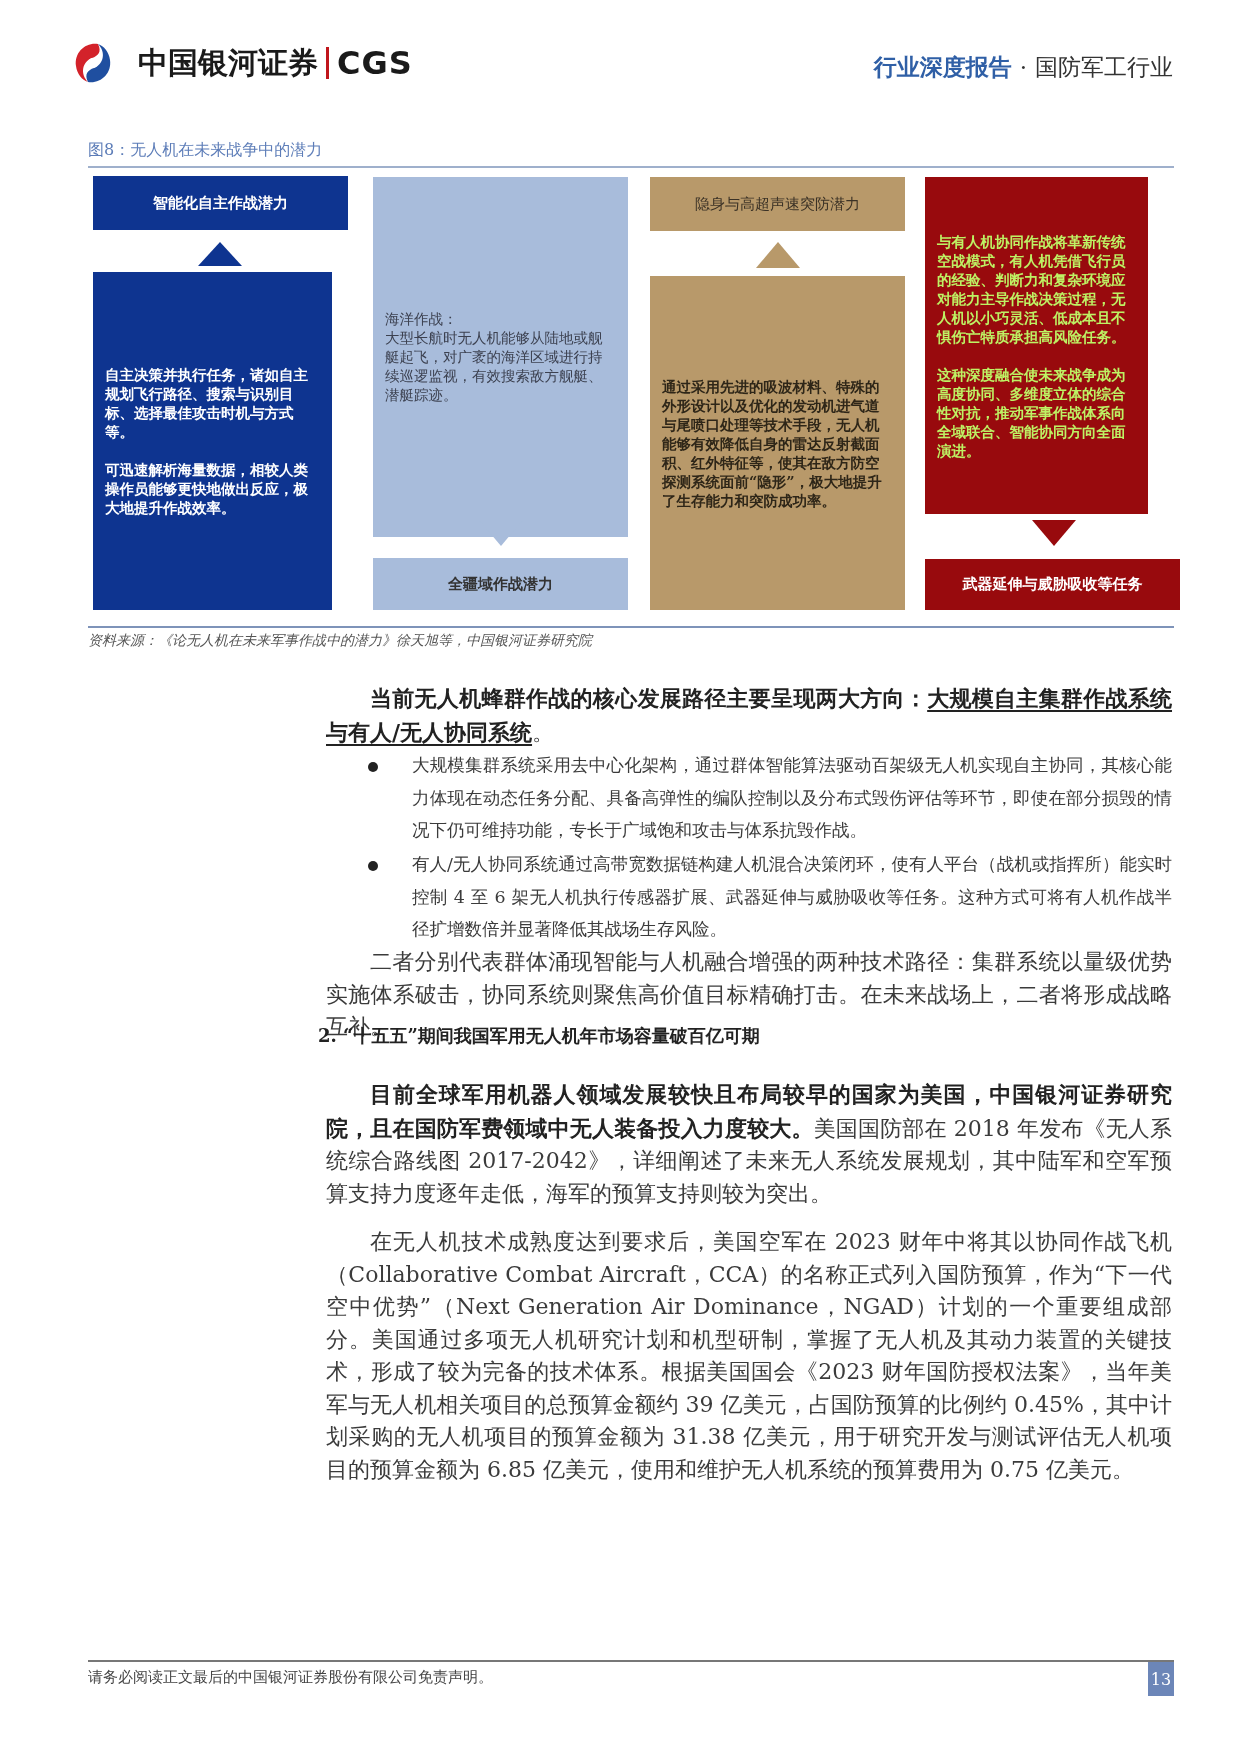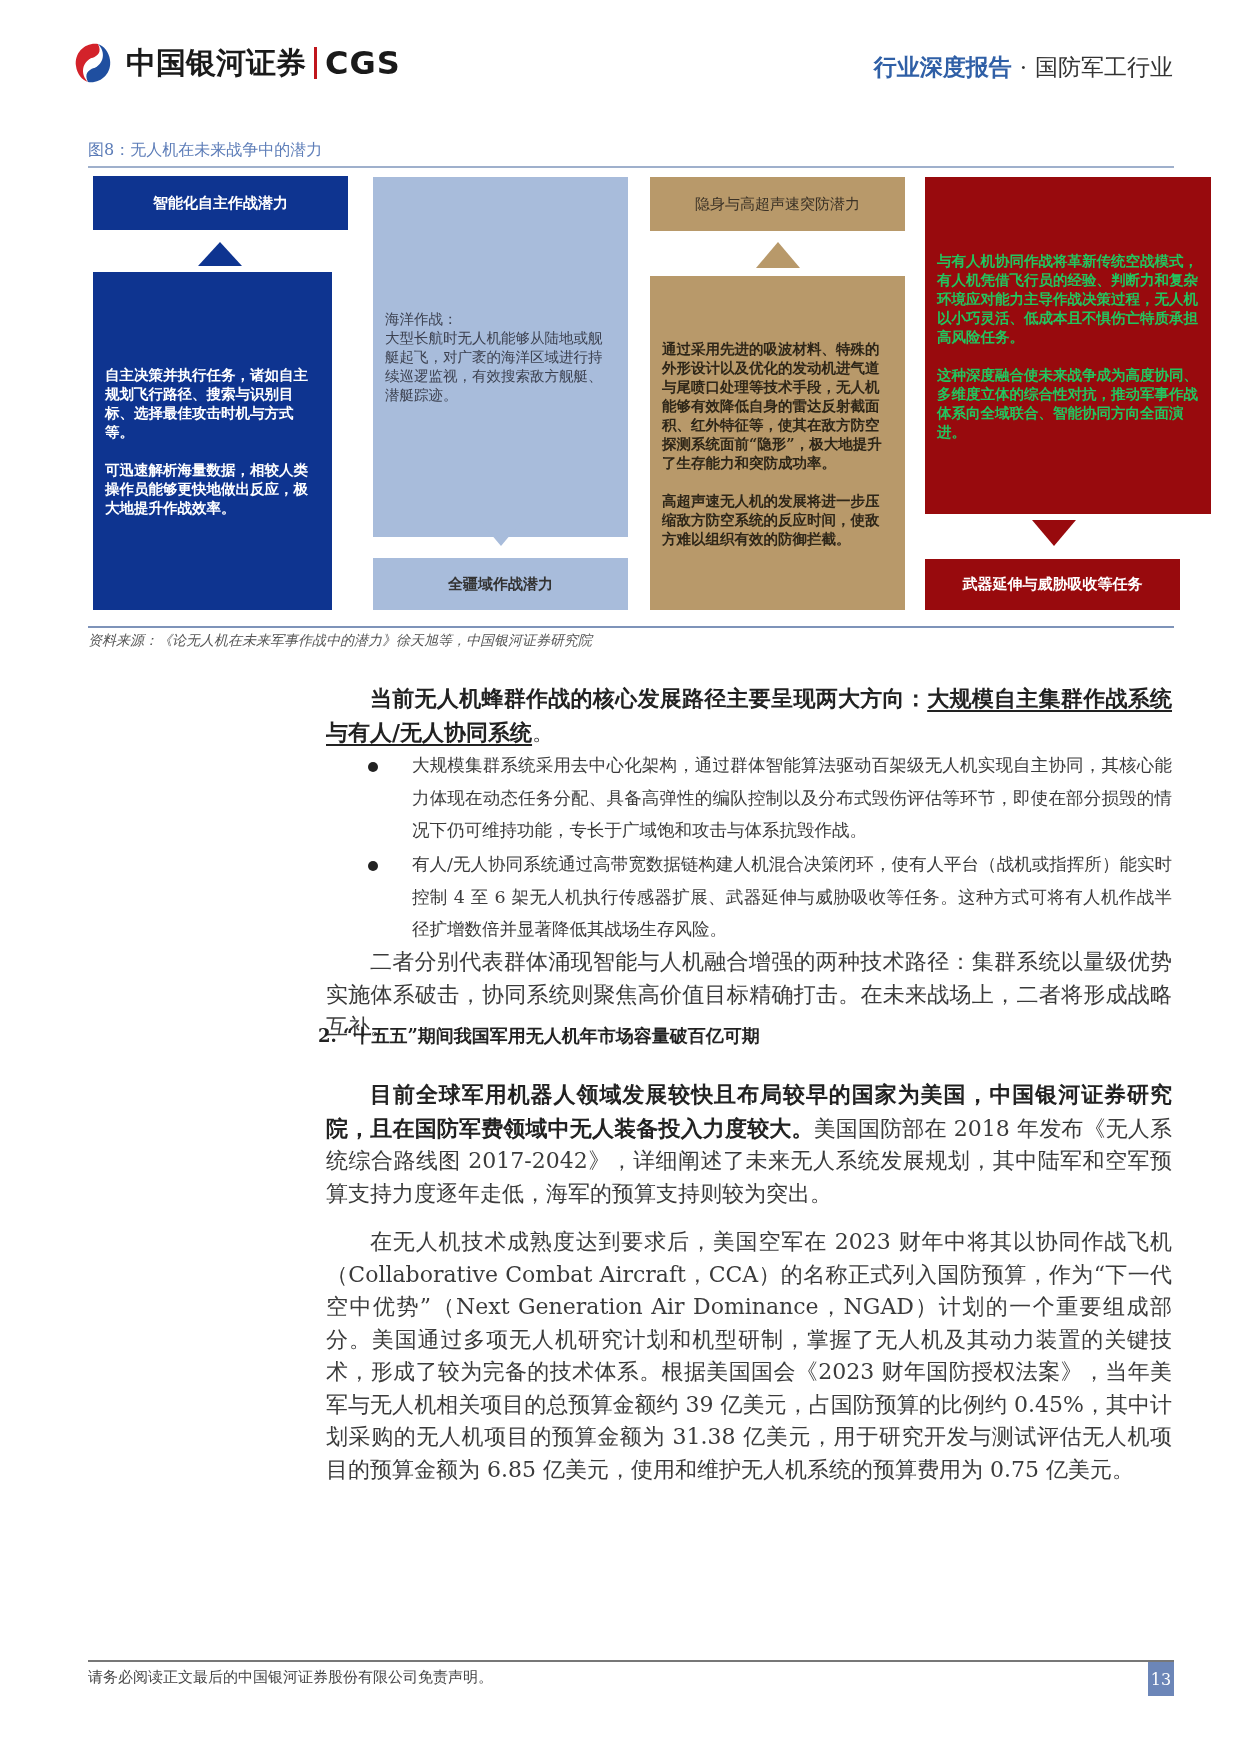--- a/index.html
+++ b/index.html
@@ -4,21 +4,21 @@
 <style>
   html, body { margin:0; padding:0; background:#ffffff; }
   body { width:1241px; height:1754px; position:relative; overflow:hidden;
          font-family:"DejaVu Serif","Liberation Serif",serif; color:#3a3a3a; }
   .abs { position:absolute; }
 
   
   .logo { left:68px; top:38px; height:50px; display:flex; align-items:center; }
   .logo-mark { width:50px; height:50px; position:relative; }
   .logo-cn { font-family:"DejaVu Sans","Liberation Sans",sans-serif; font-weight:bold;
-             font-size:30px; color:#1a1a1a; margin-left:8px; letter-spacing:0px; }
+             font-size:30px; color:#1a1a1a; margin-left:20px; letter-spacing:0px; }
   .logo-sep { width:3px; height:32px; background:#c0161c; margin:0 8px; }
   .logo-en { font-family:"DejaVu Sans","Liberation Sans",sans-serif; font-weight:bold;
              font-size:32px; color:#1a1a1a; letter-spacing:1px; }
   .hdr-right { right:68px; top:52px; font-size:23px; white-space:nowrap; }
   .hdr-right .t1 { color:#2f5fa6; font-weight:bold; }
   .hdr-right .dot { color:#333; margin:0 8px; }
   .hdr-right .t2 { color:#333; }
 
   
   .fig-title { left:88px; top:140px; font-size:16px; color:#5d7db8; }
@@ -97,24 +97,23 @@
 <div class="box" style="left:373px; top:558px; width:255px; height:52px; background:#a8bcdb; color:#333;">
   <span>全疆域作战潜力</span>
 </div>
 
 <div class="box" style="left:650px; top:177px; width:255px; height:54px; background:#b8996a; color:#3b3226; font-weight:normal;">
   <span>隐身与高超声速突防潜力</span>
 </div>
 <div class="tri-up" style="left:756px; top:242px; border-bottom:26px solid #b8996a;"></div>
 <div class="text-box" style="left:650px; top:276px; width:255px; height:334px; background:#b8996a; color:#2e2618; ">
   <p>通过采用先进的吸波材料、特殊的外形设计以及优化的发动机进气道与尾喷口处理等技术手段，无人机能够有效降低自身的雷达反射截面积、红外特征等，使其在敌方防空探测系统面前“隐形”，极大地提升了生存能力和突防成功率。</p>
-  <p>高超声速无人机的发展将进一步压缩敌方防空系统的反应时间，使敌方难以组织有效的防御拦截。</p>
 </div>
 
-<div class="text-box" style="left:925px; top:177px; width:286px; height:337px; background:#980a0d; color:#22c55e;">
+<div class="text-box" style="left:925px; top:177px; width:223px; height:337px; background:#980a0d; color:#bef264;">
   <p>与有人机协同作战将革新传统空战模式，有人机凭借飞行员的经验、判断力和复杂环境应对能力主导作战决策过程，无人机以小巧灵活、低成本且不惧伤亡特质承担高风险任务。</p>
   <p>这种深度融合使未来战争成为高度协同、多维度立体的综合性对抗，推动军事作战体系向全域联合、智能协同方向全面演进。</p>
 </div>
 <div class="tri-down" style="left:1032px; top:520px; border-top:26px solid #980a0d;"></div>
 <div class="box" style="left:925px; top:559px; width:255px; height:51px; background:#980a0d; color:#fff;">
   <span>武器延伸与威胁吸收等任务</span>
 </div>
 
 <div class="abs fig-rule-bot"></div>
 <div class="abs source">资料来源：《论无人机在未来军事作战中的潜力》徐天旭等，中国银河证券研究院</div>

